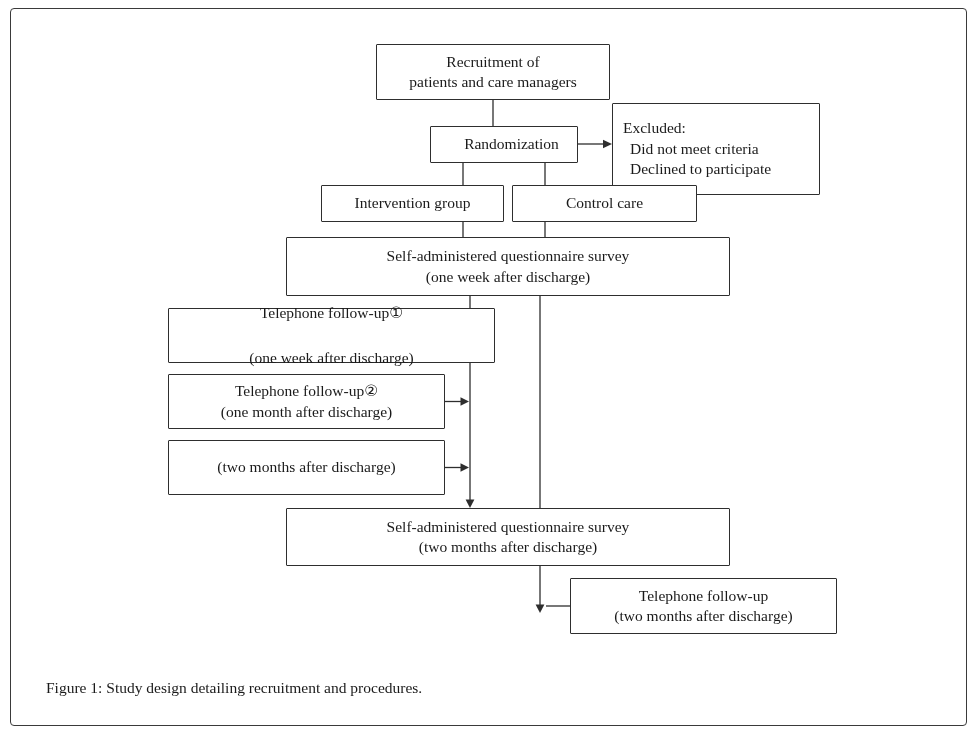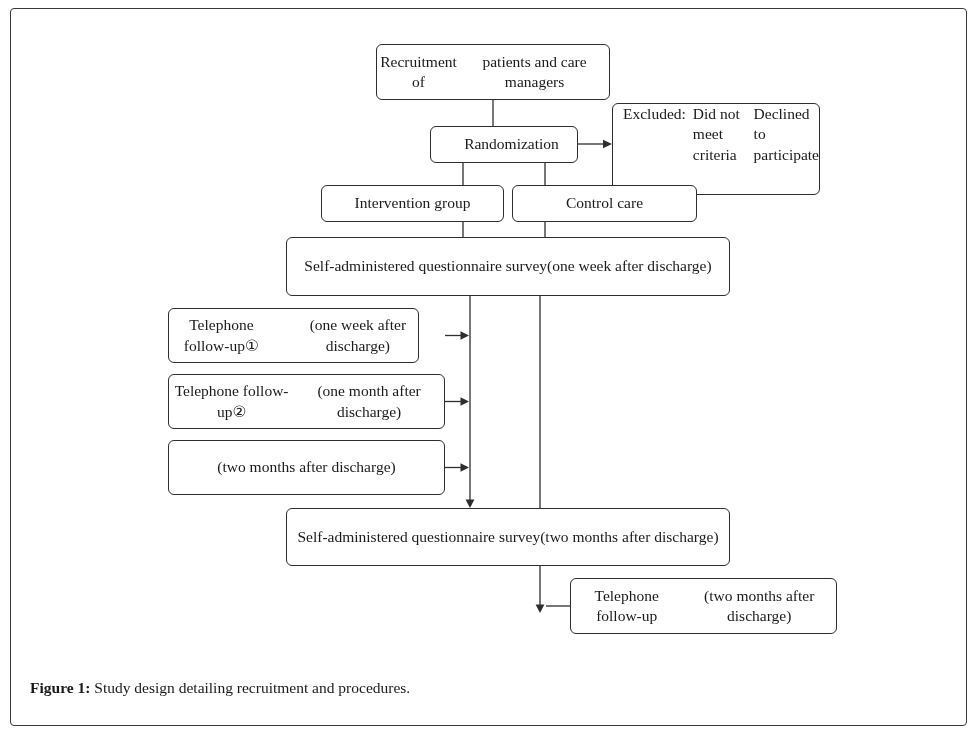--- a/index.html
+++ b/index.html
@@ -26,43 +26,43 @@
   svg.connectors {
     position: absolute;
     left: 0; top: 0;
     width: 979px; height: 733px;
     pointer-events: none;
   }
   .node {
     position: absolute;
     background: #ffffff;
     border: 1px solid #2e2e2e;
-    border-radius: 6px;
+    border-radius: 1px;
     display: flex;
-    flex-direction: row;
+    flex-direction: column;
     justify-content: center;
     align-items: center;
     text-align: center;
     font-size: 15.5px;
     line-height: 1.32;
     z-index: 2;
   }
   .node.left-align {
     align-items: flex-start;
     text-align: left;
     padding-left: 10px;
   }
   .node .indent { padding-left: 7px; }
   .caption {
     position: absolute;
     left: 30px; top: 679px;
     font-size: 15.5px;
     z-index: 2;
   }
-  .caption .cap-label { font-weight: bold; }
+  .caption .cap-label { font-weight: normal; margin-left: 16px; }
 </style>
 </head>
 <body>
 
 <div class="page">
   <div class="frame"></div>
 
   <svg class="connectors" viewBox="0 0 979 733">
     <g stroke="#2e2e2e" stroke-width="1.3" fill="#2e2e2e">
       <g>
@@ -134,21 +134,21 @@
 
   <div class="node" style="left:512px; top:185px; width:185px; height:37px;">
     <div>Control care</div>
   </div>
 
   <div class="node" style="left:286px; top:237px; width:444px; height:59px;">
     <div>Self-administered questionnaire survey</div>
     <div>(one week after discharge)</div>
   </div>
 
-  <div class="node" style="left:168px; top:308px; width:251px; height:55px;gap:24px;">
+  <div class="node" style="left:168px; top:308px; width:327px; height:55px;gap:24px;">
     <div>Telephone follow-up①</div>
     <div>(one week after discharge)</div>
   </div>
 
   <div class="node" style="left:168px; top:374px; width:277px; height:55px;">
     <div>Telephone follow-up②</div>
     <div>(one month after discharge)</div>
   </div>
 
   <div class="node" style="left:168px; top:440px; width:277px; height:55px;">

